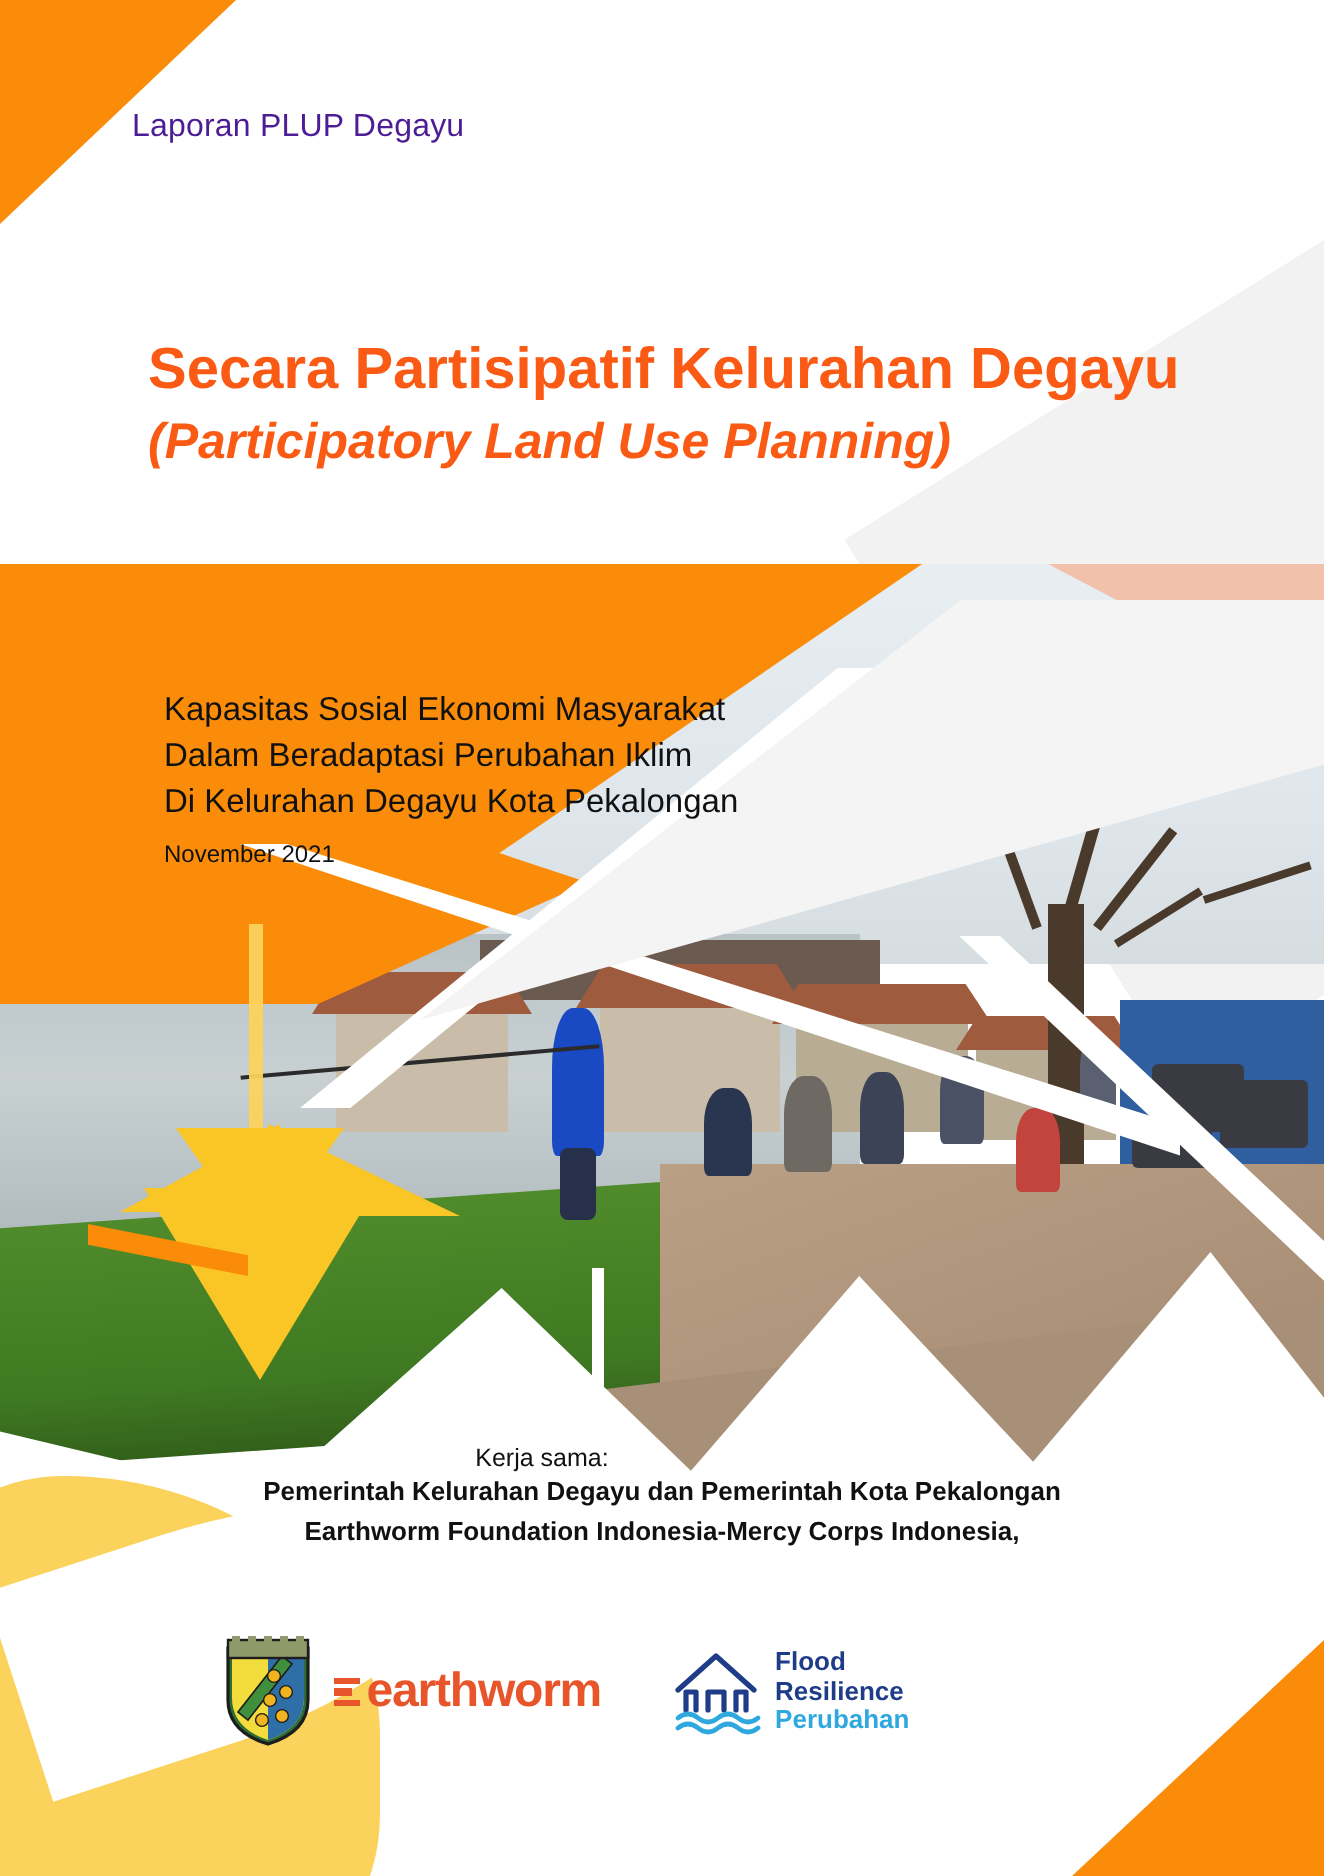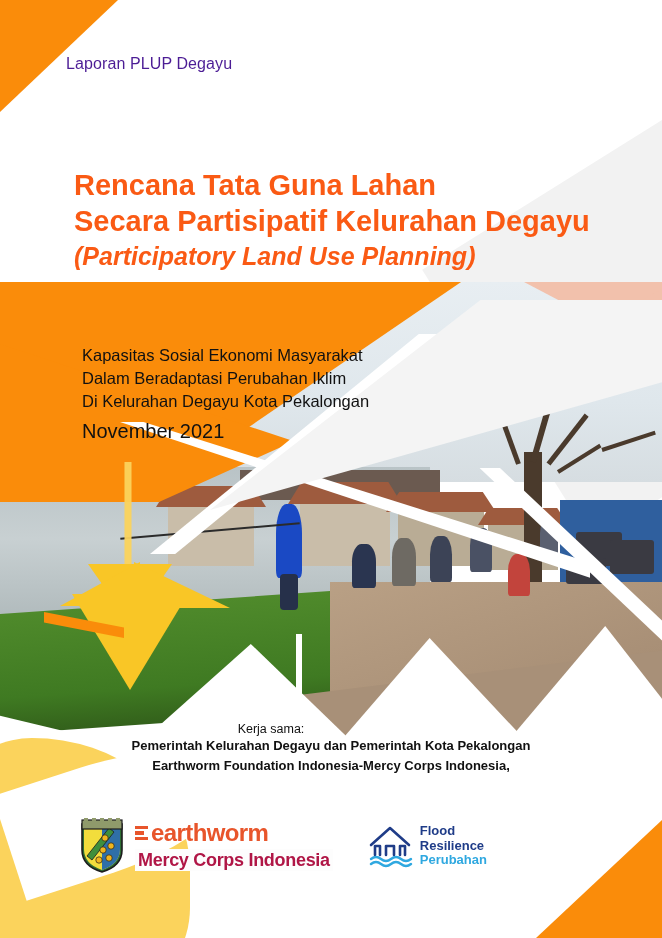--- a/index.html
+++ b/index.html
@@ -159,21 +159,21 @@
     left: 82px; top: 344px;
     width: 420px;
   }
   .program-line {
     font-size: 16.5px;
     color: #111111;
     line-height: 1.38;
     white-space: nowrap;
   }
   .date-line {
-    font-size: 20px;
+    font-size: 12px;
     color: #111111;
     margin-top: 8px;
     font-weight: 500;
   }
 
   .credits {
     position: absolute;
     left: 0; top: 722px;
     width: 662px;
     text-align: center;
@@ -318,21 +318,20 @@
 
   <div class="shape corner-tl"></div>
   <div class="shape corner-br"></div>
 
   <div class="shape yellow-blob-main"></div>
   <div class="shape yellow-blob-notch"></div>
 
   <div class="kicker">Laporan PLUP Degayu</div>
 
   <div class="title-wrap">
-    <div class="title-line">Rencana Tata Guna Lahan</div>
     <div class="title-line">Secara Partisipatif Kelurahan Degayu</div>
     <div class="title-sub">(Participatory Land Use Planning)</div>
   </div>
 
   <div class="program-wrap">
     <div class="program-line">Kapasitas Sosial Ekonomi Masyarakat</div>
     <div class="program-line">Dalam Beradaptasi Perubahan Iklim</div>
     <div class="program-line">Di Kelurahan Degayu Kota Pekalongan</div>
     <div class="date-line">November 2021</div>
   </div>
@@ -366,21 +365,20 @@
 
       <div class="ew-block">
         <div class="ew-row">
           <span class="ew-mark">
             <span class="ew-bar"></span>
             <span class="ew-bar mid"></span>
             <span class="ew-bar"></span>
           </span>
           <span class="ew-text">earthworm</span>
         </div>
-        <div class="mc-text">Mercy Corps Indonesia</div>
       </div>
     </div>
 
     <div class="fra-group">
       <svg width="46" height="46" viewBox="0 0 46 46">
         <path d="M4 22 L23 5 L42 22" fill="none" stroke="#1F3C88" stroke-width="2.6" stroke-linecap="round" stroke-linejoin="round"></path>
         <path d="M8 32 L8 23 M8 23 L13 23 L13 32" fill="none" stroke="#1F3C88" stroke-width="2.6" stroke-linecap="round" stroke-linejoin="round"></path>
         <path d="M19 32 L19 23 L27 23 L27 32" fill="none" stroke="#1F3C88" stroke-width="2.6" stroke-linecap="round" stroke-linejoin="round"></path>
         <path d="M33 32 L33 23 L38 23 M38 23 L38 32" fill="none" stroke="#1F3C88" stroke-width="2.6" stroke-linecap="round" stroke-linejoin="round"></path>
         <path d="M4 36 Q9 32 14 36 T24 36 T34 36 T44 36" fill="none" stroke="#2FA8E0" stroke-width="2.4" stroke-linecap="round"></path>

